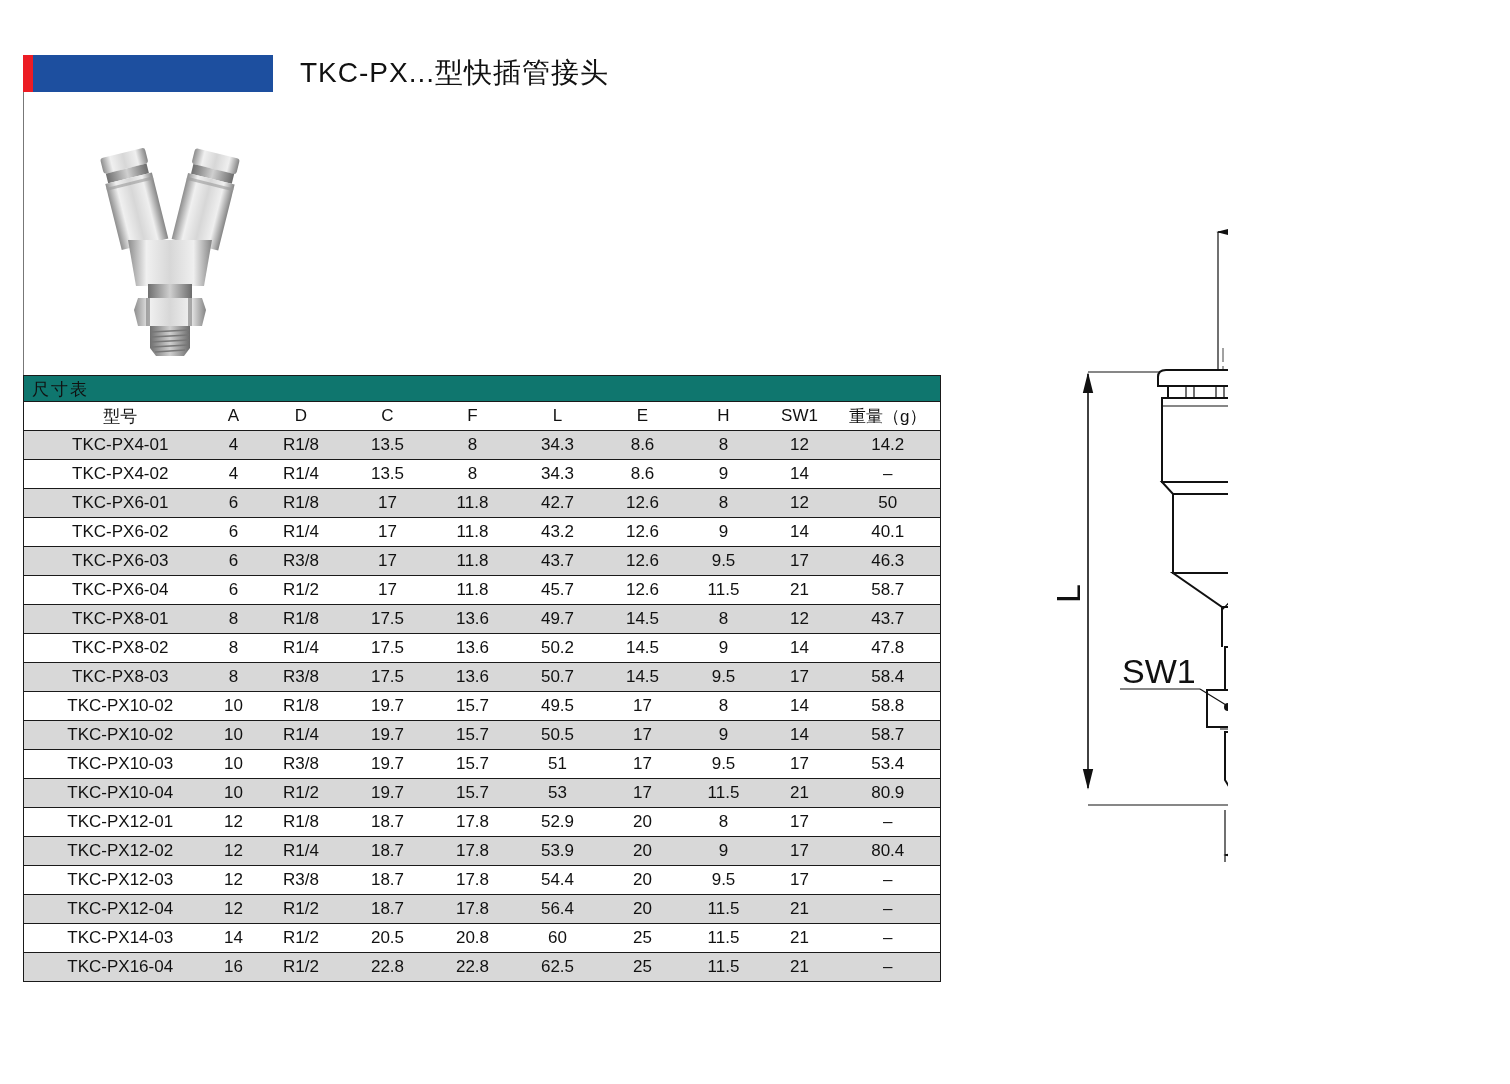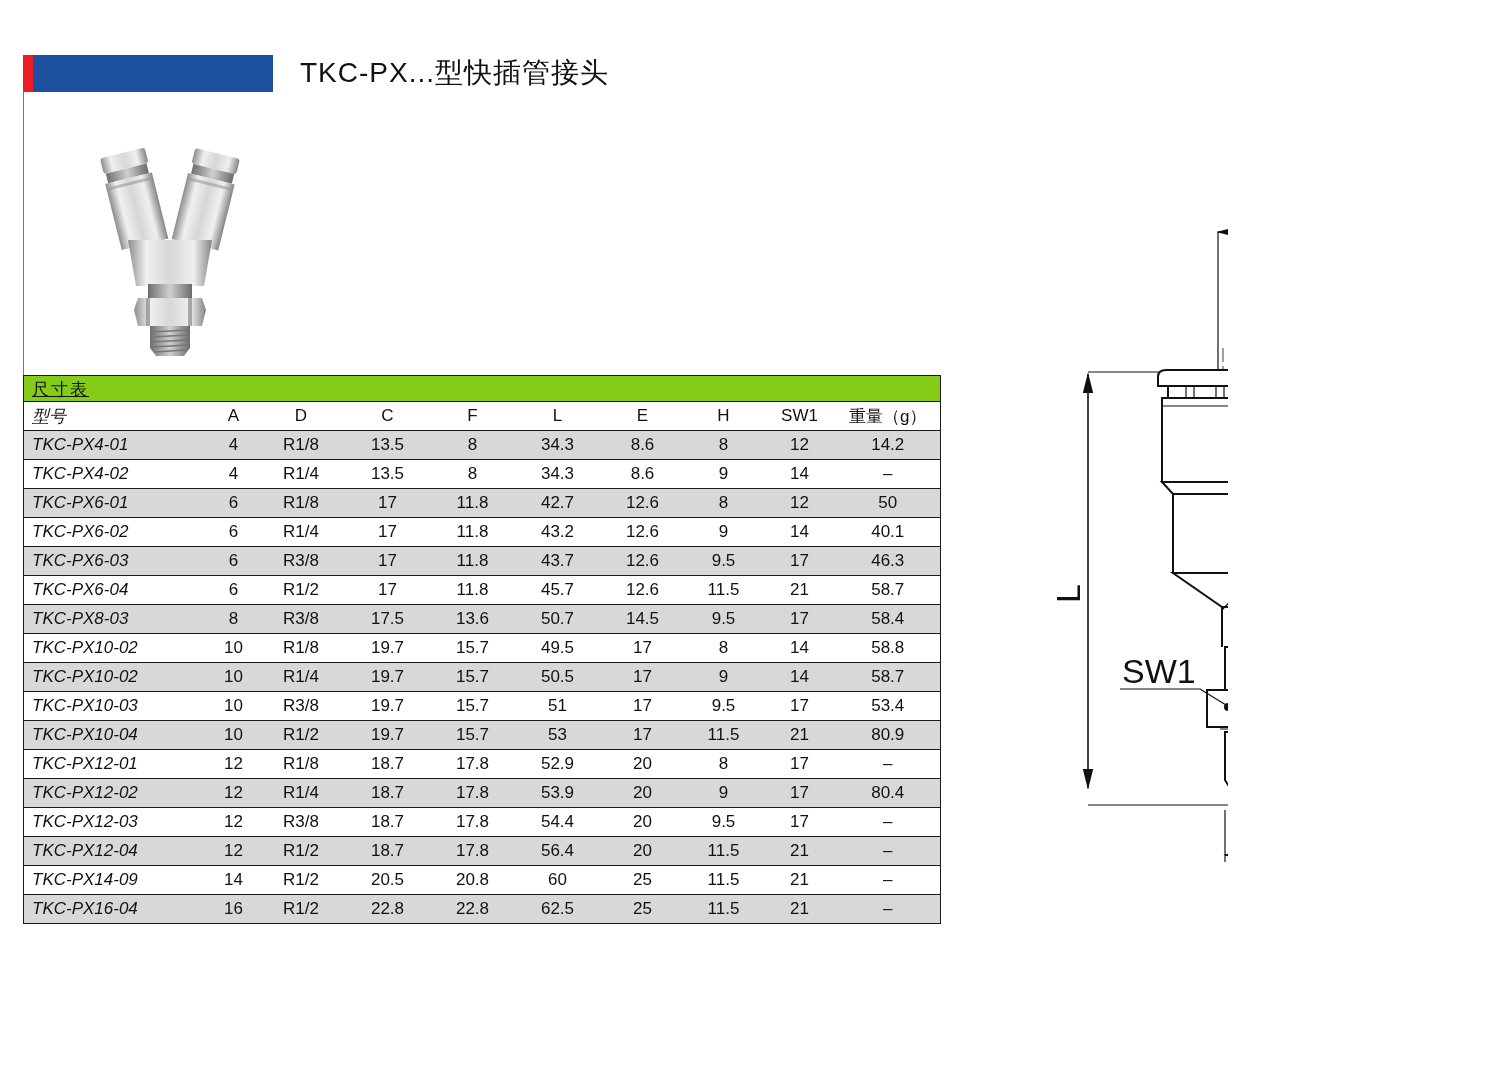--- a/index.html
+++ b/index.html
@@ -17,29 +17,29 @@
     letter-spacing:1px;color:#111;white-space:nowrap;
   }
   
   .photo{position:absolute;left:88px;top:144px;}
   
   .dimtable{
     position:absolute;left:23px;top:375px;width:917px;border-collapse:collapse;
     table-layout:fixed;font-size:17px;color:#111;
   }
   .dimtable caption{
-    caption-side:top;text-align:left;background:#84cc16;border:1px solid #1a1a1a;
-    border-bottom:none;padding:2px 0 3px 8px;font-size:17px;letter-spacing:2px;height:20px;text-decoration:underline;
+    caption-side:top;text-align:left;background:#0f766e;border:1px solid #1a1a1a;
+    border-bottom:none;padding:2px 0 3px 8px;font-size:17px;letter-spacing:2px;height:20px;
   }
   .dimtable th,.dimtable td{
     border-top:1px solid #1a1a1a;border-bottom:1px solid #1a1a1a;
     padding:0;height:28px;text-align:center;font-weight:400;white-space:nowrap;
     overflow:hidden;
   }
-  .dimtable th:first-child,.dimtable td:first-child{text-align:left;padding-left:8px;font-style:italic;}
+  .dimtable th:first-child,.dimtable td:first-child{text-align:center;padding-left:8px;}
   .dimtable th{background:#ffffff;}
   .dimtable tbody tr:nth-child(odd) td{background:#d8d8d8;}
   .dimtable tbody tr:nth-child(even) td{background:#ffffff;}
   .dimtable table, .dimtable{border:1px solid #1a1a1a;}
   
   .drawing{position:absolute;left:1040px;top:180px;}
   .dim{stroke:#111;stroke-width:1.6;fill:none;}
   .ext{stroke:#111;stroke-width:1.2;fill:none;}
   .body-line{stroke:#111;stroke-width:2;fill:#fff;}
   .thin{stroke:#111;stroke-width:1.2;fill:none;}
@@ -196,20 +196,44 @@
           <td>R1/2</td>
           <td>17</td>
           <td>11.8</td>
           <td>45.7</td>
           <td>12.6</td>
           <td>11.5</td>
           <td>21</td>
           <td>58.7</td>
         </tr>
         <tr>
+          <td>TKC-PX8-01</td>
+          <td>8</td>
+          <td>R1/8</td>
+          <td>17.5</td>
+          <td>13.6</td>
+          <td>49.7</td>
+          <td>14.5</td>
+          <td>8</td>
+          <td>12</td>
+          <td>43.7</td>
+        </tr>
+        <tr>
+          <td>TKC-PX8-02</td>
+          <td>8</td>
+          <td>R1/4</td>
+          <td>17.5</td>
+          <td>13.6</td>
+          <td>50.2</td>
+          <td>14.5</td>
+          <td>9</td>
+          <td>14</td>
+          <td>47.8</td>
+        </tr>
+        <tr>
           <td>TKC-PX8-03</td>
           <td>8</td>
           <td>R3/8</td>
           <td>17.5</td>
           <td>13.6</td>
           <td>50.7</td>
           <td>14.5</td>
           <td>9.5</td>
           <td>17</td>
           <td>58.4</td>
@@ -304,21 +328,21 @@
           <td>R1/2</td>
           <td>18.7</td>
           <td>17.8</td>
           <td>56.4</td>
           <td>20</td>
           <td>11.5</td>
           <td>21</td>
           <td>–</td>
         </tr>
         <tr>
-          <td>TKC-PX14-09</td>
+          <td>TKC-PX14-03</td>
           <td>14</td>
           <td>R1/2</td>
           <td>20.5</td>
           <td>20.8</td>
           <td>60</td>
           <td>25</td>
           <td>11.5</td>
           <td>21</td>
           <td>–</td>
         </tr>

